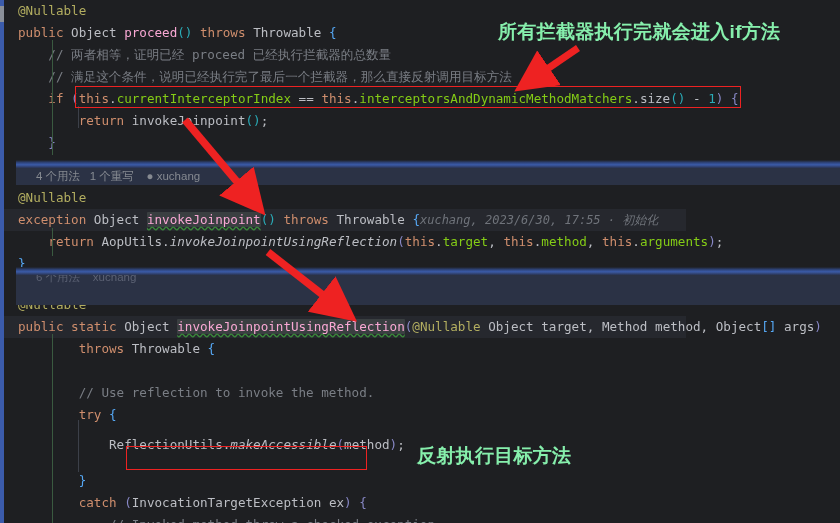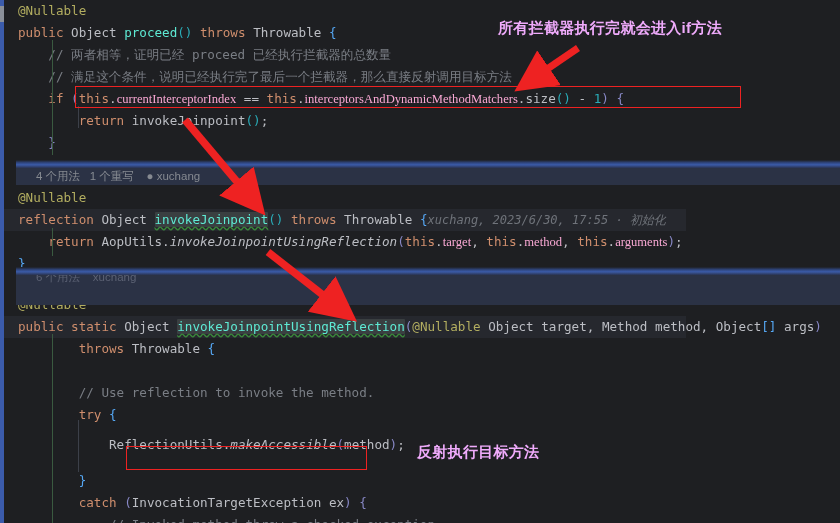--- a/index.html
+++ b/index.html
@@ -65,25 +65,25 @@
     position: absolute;
     width: 1px;
     z-index: 3;
   }
   .guide.green { background: #3a5a40; }
   .guide.grey  { background: #3c4049; }
 
   
   .kw       { color: #cf8e6d; }   
   .type     { color: #bcbec4; }   
-  .mname    { color: #5eead4; }   
+  .mname    { color: #f9a8d4; }   
   .mcall    { color: #bcbec4; }
   .anno     { color: #b3ae60; }   
   .cmt      { color: #7a7e85; }   
-  .field    { color: #f9a8d4; font-family: Liberation Serif, serif; }   
+  .field    { color: #84cc16; }   
   .this     { color: #cf8e6d; }
   .num      { color: #2aacb8; }
   .brace    { color: #56a8f5; }
   .brace2   { color: #8888c6; }
   .paren    { color: #2aacb8; }
   .ital     { font-style: italic; }
   .plain    { color: #bcbec4; }
 
   
   .idhl {
@@ -134,24 +134,24 @@
     position: absolute;
     border: 1.6px solid #ee2222;
     box-sizing: border-box;
     z-index: 8;
     pointer-events: none;
   }
 
   
   .redtext {
     position: absolute;
-    color: #f0abfc;
+    color: #86efac;
     font-family: "Liberation Sans", sans-serif;
     font-weight: bold;
-    font-size: 15px;
+    font-size: 19px;
     white-space: nowrap;
     z-index: 10;
     letter-spacing: 0.3px;
   }
 
   
   .arrow-layer {
     position: absolute;
     left: 0; top: 0;
     width: 840px; height: 523px;
@@ -173,21 +173,21 @@
     <div class="ln" style="top:0px;"><span class="anno">@Nullable</span></div>
     <div class="ln" style="top:22px;"><span class="kw">public</span> <span class="type">Object</span> <span class="mname">proceed</span><span class="paren">()</span> <span class="kw">throws</span> <span class="type">Throwable</span> <span class="brace">{</span></div>
     <div class="ln" style="top:44px;"><span class="cmt">    // 两者相等，证明已经 proceed 已经执行拦截器的总数量</span></div>
     <div class="ln" style="top:66px;"><span class="cmt">    // 满足这个条件，说明已经执行完了最后一个拦截器，那么直接反射调用目标方法</span></div>
     <div class="ln" style="top:88px;"><span class="kw">    if</span> <span class="brace2">(</span><span class="this">this</span><span class="plain">.</span><span class="field">currentInterceptorIndex</span> <span class="plain">==</span> <span class="this">this</span><span class="plain">.</span><span class="field">interceptorsAndDynamicMethodMatchers</span><span class="plain">.</span><span class="mcall">size</span><span class="paren">()</span> <span class="plain">-</span> <span class="num">1</span><span class="brace2">)</span> <span class="brace2">{</span></div>
     <div class="ln" style="top:110px;"><span class="kw">        return</span> <span class="mcall">invokeJoinpoint</span><span class="paren">()</span><span class="plain">;</span></div>
     <div class="ln" style="top:132px;"><span class="brace2">    }</span></div>
 
     
     <div class="ln" style="top:187px;"><span class="anno">@Nullable</span></div>
-    <div class="ln method-hl" style="top:209px;"><span class="kw">reflection</span> <span class="type">Object</span> <span class="mname idhl wavy">invokeJoinpoint</span><span class="paren">()</span> <span class="kw">throws</span> <span class="type">Throwable</span> <span class="brace">{</span><span class="blame">xuchang, 2023/6/30, 17:55 · 初始化</span></div>
+    <div class="ln method-hl" style="top:209px;"><span class="kw">exception</span> <span class="type">Object</span> <span class="mname idhl wavy">invokeJoinpoint</span><span class="paren">()</span> <span class="kw">throws</span> <span class="type">Throwable</span> <span class="brace">{</span><span class="blame">xuchang, 2023/6/30, 17:55 · 初始化</span></div>
     <div class="ln" style="top:231px;"><span class="kw">    return</span> <span class="type">AopUtils</span><span class="plain">.</span><span class="ital">invokeJoinpointUsingReflection</span><span class="brace2">(</span><span class="this">this</span><span class="plain">.</span><span class="field">target</span><span class="plain">,</span> <span class="this">this</span><span class="plain">.</span><span class="field">method</span><span class="plain">,</span> <span class="this">this</span><span class="plain">.</span><span class="field">arguments</span><span class="brace2">)</span><span class="plain">;</span></div>
     <div class="ln" style="top:253px;"><span class="brace">}</span></div>
 
     
     <div class="ln" style="top:294px;"><span class="anno">@Nullable</span></div>
     <div class="ln method-hl" style="top:316px;"><span class="kw">public</span> <span class="kw">static</span> <span class="type">Object</span> <span class="mname idhl wavy">invokeJoinpointUsingReflection</span><span class="brace2">(</span><span class="anno">@Nullable</span> <span class="type">Object</span> <span class="plain">target,</span> <span class="type">Method</span> <span class="plain">method,</span> <span class="type">Object</span><span class="brace">[]</span> <span class="plain">args</span><span class="brace2">)</span></div>
     <div class="ln" style="top:338px;"><span class="kw">        throws</span> <span class="type">Throwable</span> <span class="brace">{</span></div>
     <div class="ln" style="top:360px;"> </div>
     <div class="ln" style="top:404px;"><span class="kw">        try</span> <span class="brace">{</span></div>
     <div class="ln" style="top:382px;"><span class="cmt">        // Use reflection to invoke the method.</span></div>

